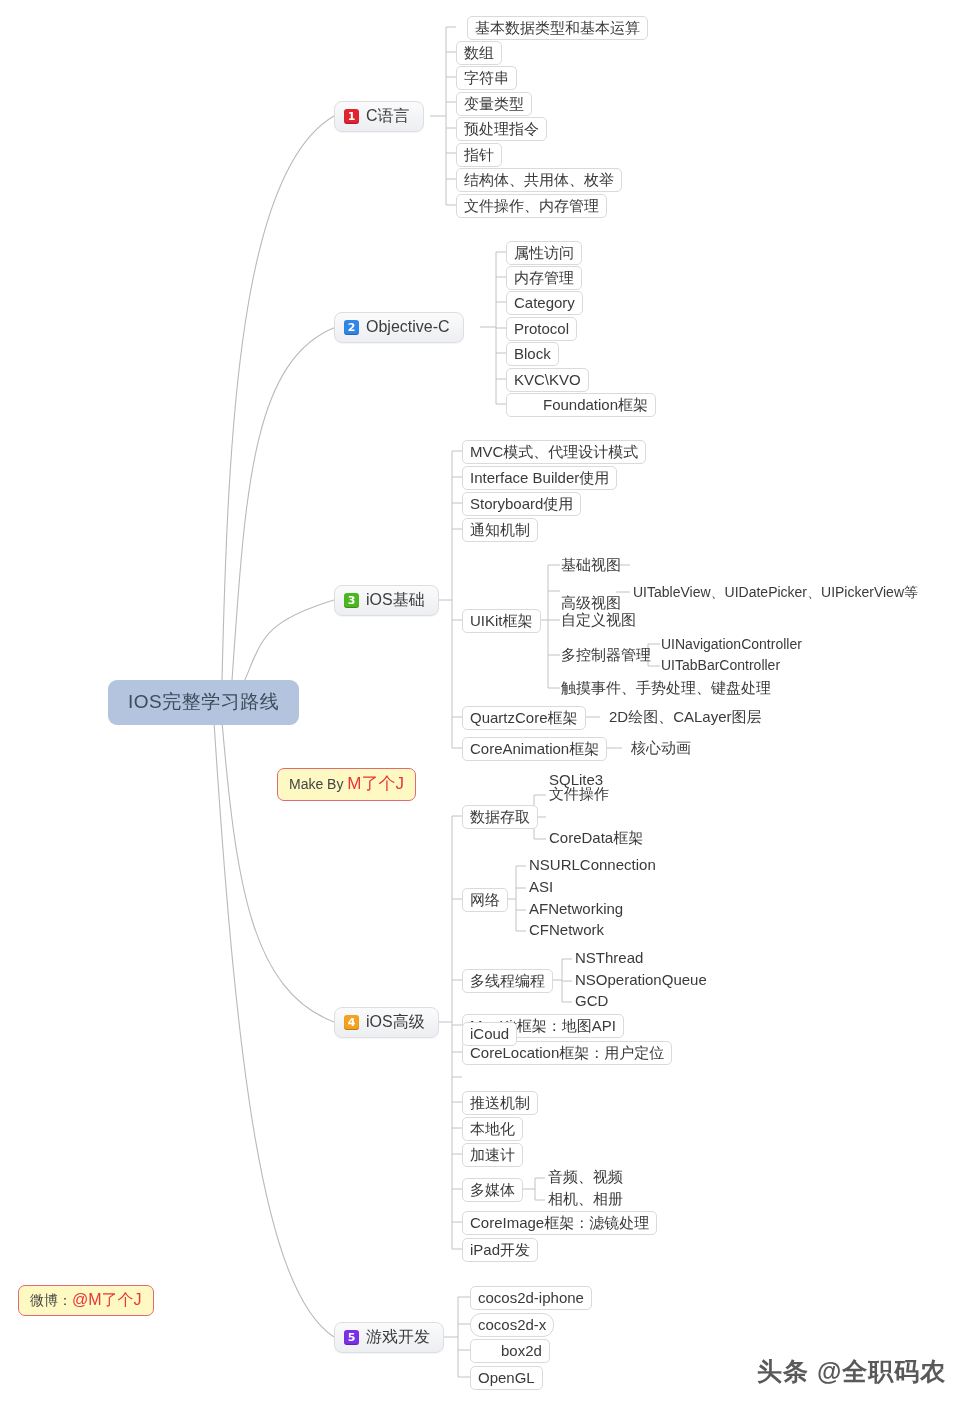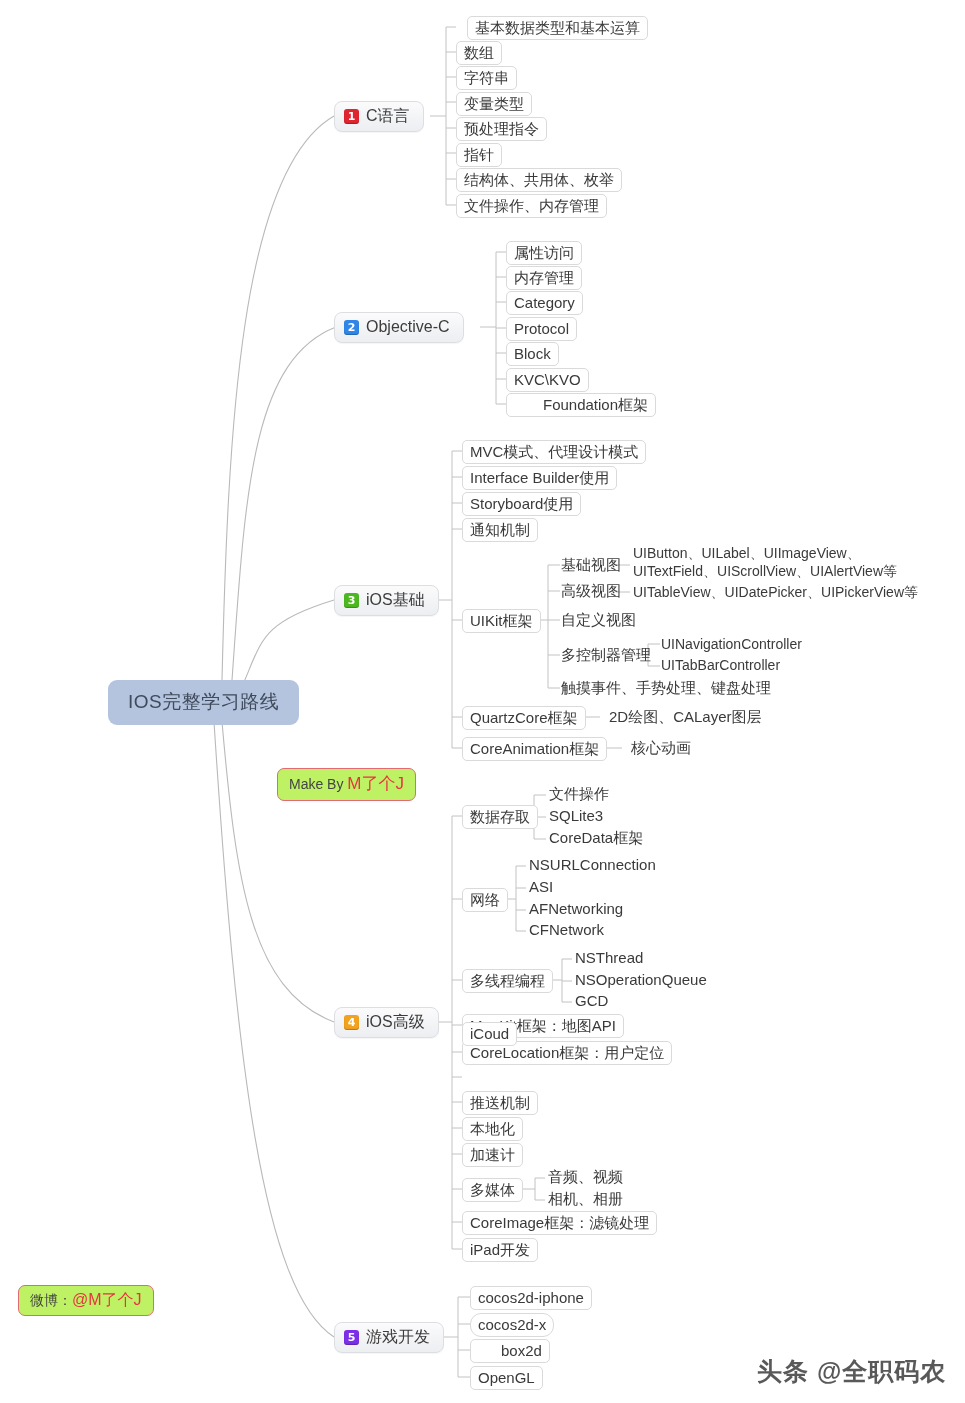--- a/index.html
+++ b/index.html
@@ -63,21 +63,21 @@
     background:transparent;
     border:none;
     padding:1px 3px;
   }
   .plain.small{font-size:14px;line-height:1.25;}
 
   
   .redbox{
     border:1px solid #e26a72;
     border-radius:7px;
-    background:#bef264;
+    background:#fef9c3;
     padding:5px 11px 6px 11px;
     font-size:14px;
     color:#444;
   }
   .redbox .hl{color:#e8343f;font-size:17px;font-weight:500;}
   .redbox .hl2{color:#e8343f;font-size:16px;}
 
   
   .watermark{
     position:absolute;
@@ -243,45 +243,41 @@
     <span class="badge" style="background:#4cb820;">3</span>
     <span>iOS基础</span>
   </div>
   <div class="node lvl2" style="left:462px;top:440px;">MVC模式、代理设计模式</div>
   <div class="node lvl2" style="left:462px;top:466px;">Interface Builder使用</div>
   <div class="node lvl2" style="left:462px;top:492px;">Storyboard使用</div>
   <div class="node lvl2" style="left:462px;top:518px;">通知机制</div>
   <div class="node lvl2" style="left:462px;top:609px;">UIKit框架</div>
 
   <div class="node plain" style="left:558px;top:555px;">基础视图</div>
-  <div class="node plain small" style="left:630px;top:544px;">
-    <span>UIButton、UILabel、UIImageView、</span><br>
-    <span>UITextField、UIScrollView、UIAlertView等</span>
-  </div>
-  <div class="node plain" style="left:558px;top:581px;">高级视图</div>
+  <div class="node plain" style="left:558px;top:593px;">高级视图</div>
   <div class="node plain small" style="left:630px;top:583px;">UITableView、UIDatePicker、UIPickerView等</div>
   <div class="node plain" style="left:558px;top:610px;">自定义视图</div>
   <div class="node plain" style="left:558px;top:645px;">多控制器管理</div>
   <div class="node plain small" style="left:658px;top:635px;">UINavigationController</div>
   <div class="node plain small" style="left:658px;top:656px;">UITabBarController</div>
   <div class="node plain" style="left:558px;top:678px;">触摸事件、手势处理、键盘处理</div>
 
   <div class="node lvl2" style="left:462px;top:706px;">QuartzCore框架</div>
   <div class="node plain" style="left:606px;top:707px;">2D绘图、CALayer图层</div>
   <div class="node lvl2" style="left:462px;top:737px;">CoreAnimation框架</div>
   <div class="node plain" style="left:628px;top:738px;">核心动画</div>
 
   <div class="node lvl1" style="left:334px;top:1007px;">
     <span class="badge" style="background:#f2a21c;">4</span>
     <span>iOS高级</span>
   </div>
 
   <div class="node lvl2" style="left:462px;top:805px;">数据存取</div>
   <div class="node plain" style="left:546px;top:784px;text-align:center;">文件操作</div>
-  <div class="node plain" style="left:546px;top:806px;">SQLite3</div>
+  <div class="node plain" style="left:546px;top:770px;">SQLite3</div>
   <div class="node plain" style="left:546px;top:828px;">CoreData框架</div>
 
   <div class="node lvl2" style="left:462px;top:888px;">网络</div>
   <div class="node plain" style="left:526px;top:855px;">NSURLConnection</div>
   <div class="node plain" style="left:526px;top:877px;">ASI</div>
   <div class="node plain" style="left:526px;top:899px;">AFNetworking</div>
   <div class="node plain" style="left:526px;top:920px;">CFNetwork</div>
 
   <div class="node lvl2" style="left:462px;top:969px;">多线程编程</div>
   <div class="node plain" style="left:572px;top:948px;">NSThread</div>

